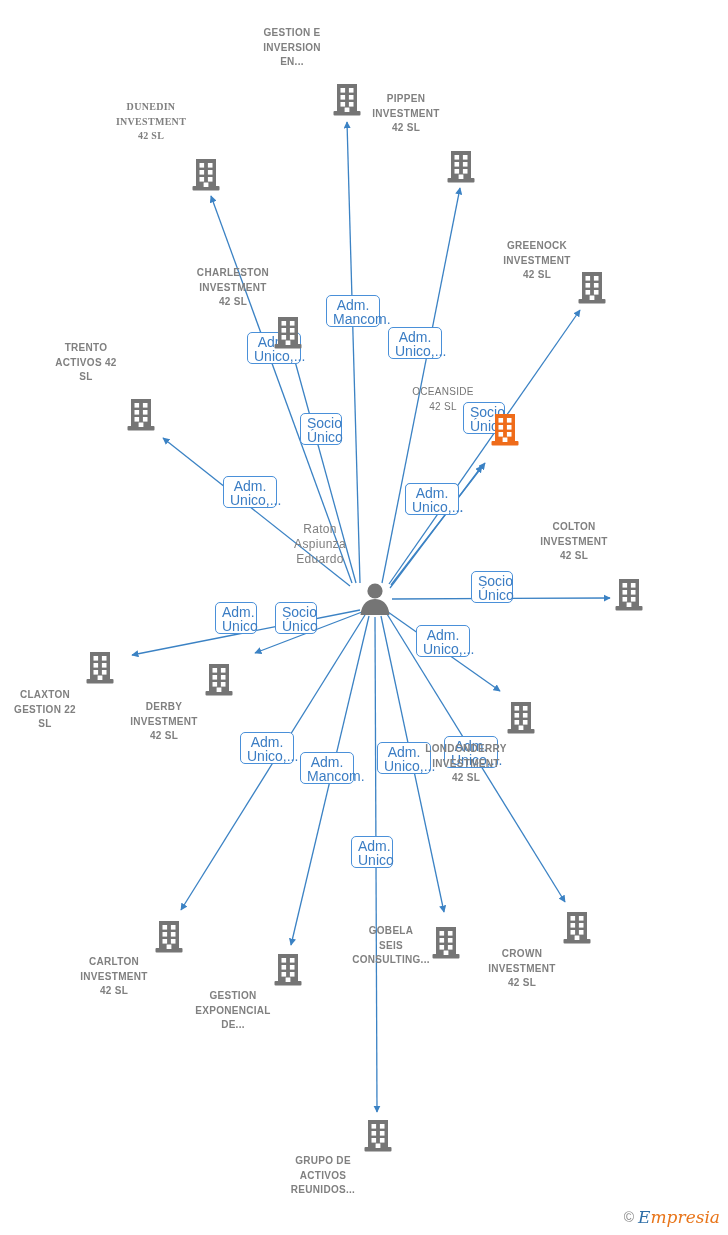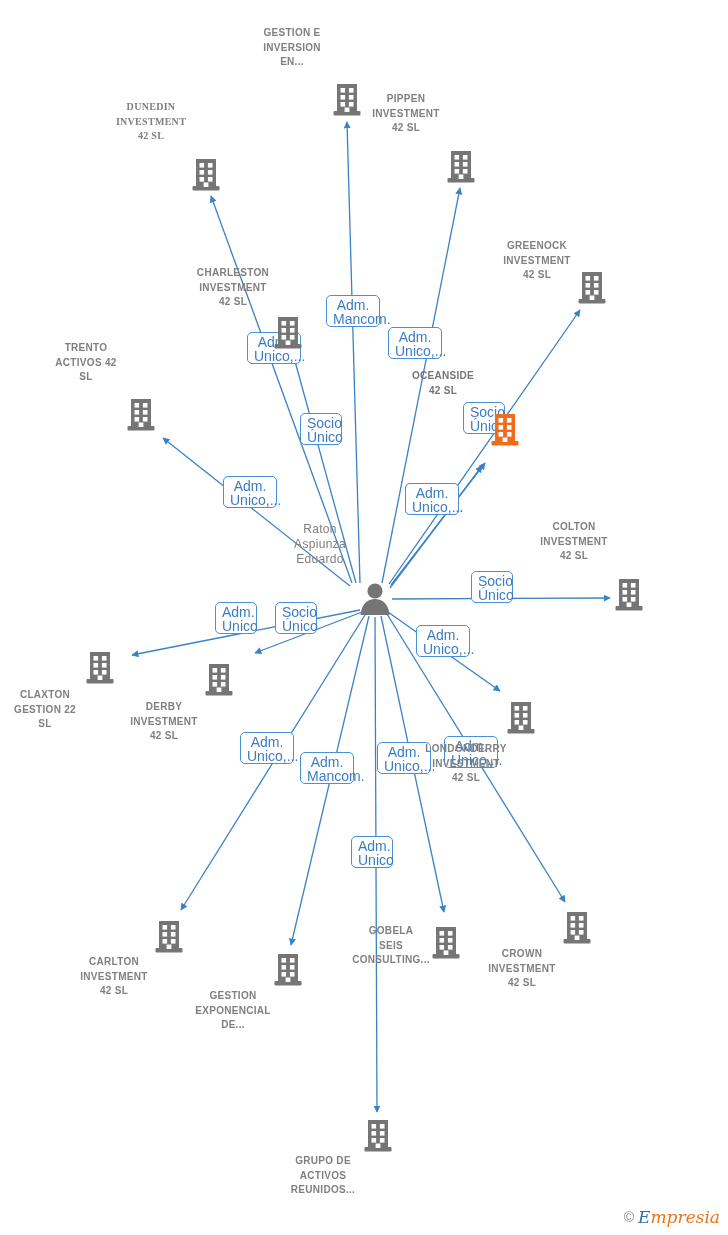--- a/index.html
+++ b/index.html
@@ -258,21 +258,21 @@
             <rect x="1.5" y="28" width="27" height="4.5" rx="1" fill="#ef6c1a"></rect>
             <rect x="8.5" y="5" width="4.6" height="4.6" fill="#fff"></rect>
             <rect x="16.9" y="5" width="4.6" height="4.6" fill="#fff"></rect>
             <rect x="8.5" y="12" width="4.6" height="4.6" fill="#fff"></rect>
             <rect x="16.9" y="12" width="4.6" height="4.6" fill="#fff"></rect>
             <rect x="8.5" y="19" width="4.6" height="4.6" fill="#fff"></rect>
             <rect x="16.9" y="19" width="4.6" height="4.6" fill="#fff"></rect>
             <rect x="12.6" y="24.5" width="4.8" height="4.5" fill="#fff"></rect>
           </svg></div>
         <div style="position: absolute; left: -62px; top: 369px; width: 110px;">
-          <div class="node-label" style="color: rgb(117, 117, 117); font-weight: bold;">OCEANSIDE
+          <div class="node-label" style="color: rgb(117, 117, 117); font-weight: normal; margin-top: 16px;">OCEANSIDE
 42  SL</div>
         </div>
       </div>
       <div class="node" style="left: 629px; top: 0px; height: 0px;">
         <div class="node-icon" style="position: absolute; left: 40px; top: 578px;"><svg width="30" height="34" viewBox="0 0 30 34" aria-hidden="true">
             <rect x="5" y="1" width="20" height="28" fill="#757575"></rect>
             <rect x="1.5" y="28" width="27" height="4.5" rx="1" fill="#757575"></rect>
             <rect x="8.5" y="5" width="4.6" height="4.6" fill="#fff"></rect>
             <rect x="16.9" y="5" width="4.6" height="4.6" fill="#fff"></rect>
             <rect x="8.5" y="12" width="4.6" height="4.6" fill="#fff"></rect>

